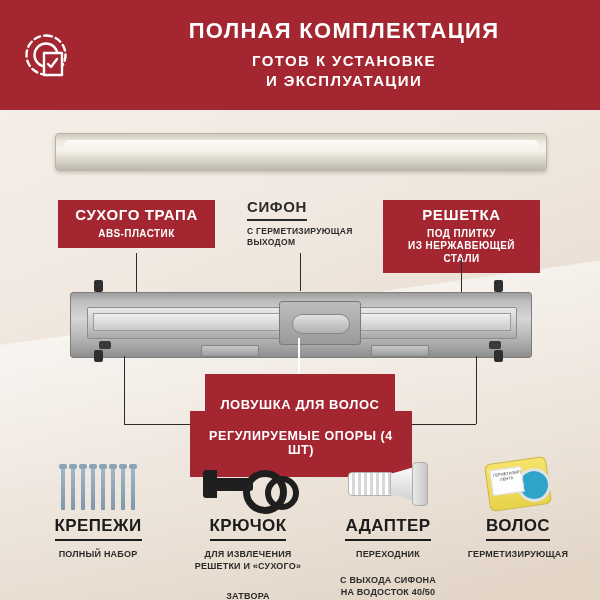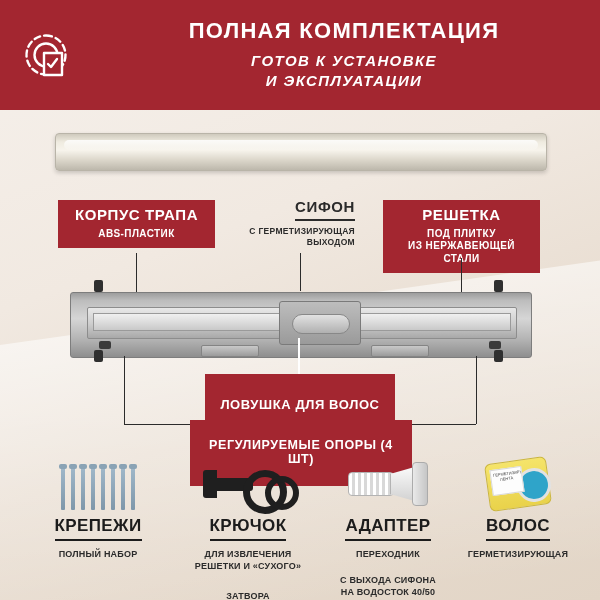--- a/index.html
+++ b/index.html
@@ -62,21 +62,20 @@
     font-weight: bold;
     letter-spacing: 1.3px;
     line-height: 1.1;
     margin-bottom: 8px;
   }
   .header-sub {
     font-size: 15px;
     font-weight: bold;
     letter-spacing: 1.4px;
     line-height: 1.35;
-    font-style: italic;
   }
 
   
   .grate {
     position: absolute;
     left: 55px;
     top: 133px;
     width: 490px;
     height: 36px;
     border-radius: 4px;
@@ -117,21 +116,21 @@
     margin-top: 4px;
   }
   .lbl-body { left: 58px; top: 200px; width: 157px; }
   .lbl-grid { left: 383px; top: 200px; width: 157px; }
 
   .siphon {
     position: absolute;
     left: 247px;
     top: 198px;
     width: 108px;
-    text-align: right;
+    text-align: left;
     color: #2b2b2b;
   }
   .siphon .t1 {
     font-size: 15px;
     font-weight: bold;
     letter-spacing: 0.6px;
     border-bottom: 2px solid #2b2b2b;
     padding-bottom: 4px;
     display: inline-block;
   }
@@ -141,21 +140,21 @@
     line-height: 1.3;
     margin-top: 5px;
     letter-spacing: 0.3px;
   }
 
   .lbl-trap {
     left: 205px; top: 374px; width: 190px; padding: 24px 8px;
   }
   .lbl-trap .t1 { font-size: 13px; }
   .lbl-supports {
-    left: 190px; top: 411px; width: 222px; padding: 19px 8px; margin-top: 9px;
+    left: 190px; top: 411px; width: 222px; padding: 19px 8px;
   }
   .lbl-supports .t1 { font-size: 12.5px; }
 
   
   .line { position: absolute; background: #2b2b2b; }
   .vline { width: 1px; }
   .hline { height: 1px; }
 
   
   .channel-wrap {
@@ -369,21 +368,21 @@
     <div class="header-text">
       <div class="header-title">ПОЛНАЯ КОМПЛЕКТАЦИЯ</div>
       <div class="header-sub">ГОТОВ К УСТАНОВКЕ</div>
       <div class="header-sub">И ЭКСПЛУАТАЦИИ</div>
     </div>
   </div>
 
   <div class="grate"></div>
 
   <div class="lbl lbl-body">
-    <div class="t1">КОРПУС ТРАПА</div>
+    <div class="t1">СУХОГО ТРАПА</div>
     <div class="t2">ABS-ПЛАСТИК</div>
   </div>
   <div class="line vline" style="left:136px; top:253px; height:40px;"></div>
 
   <div class="siphon">
     <div class="t1">СИФОН</div>
     <div class="t2">С ГЕРМЕТИЗИРУЮЩАЯ</div>
     <div class="t2" style="margin-top:0">ВЫХОДОМ</div>
   </div>
   <div class="line vline" style="left:300px; top:253px; height:38px;"></div>

